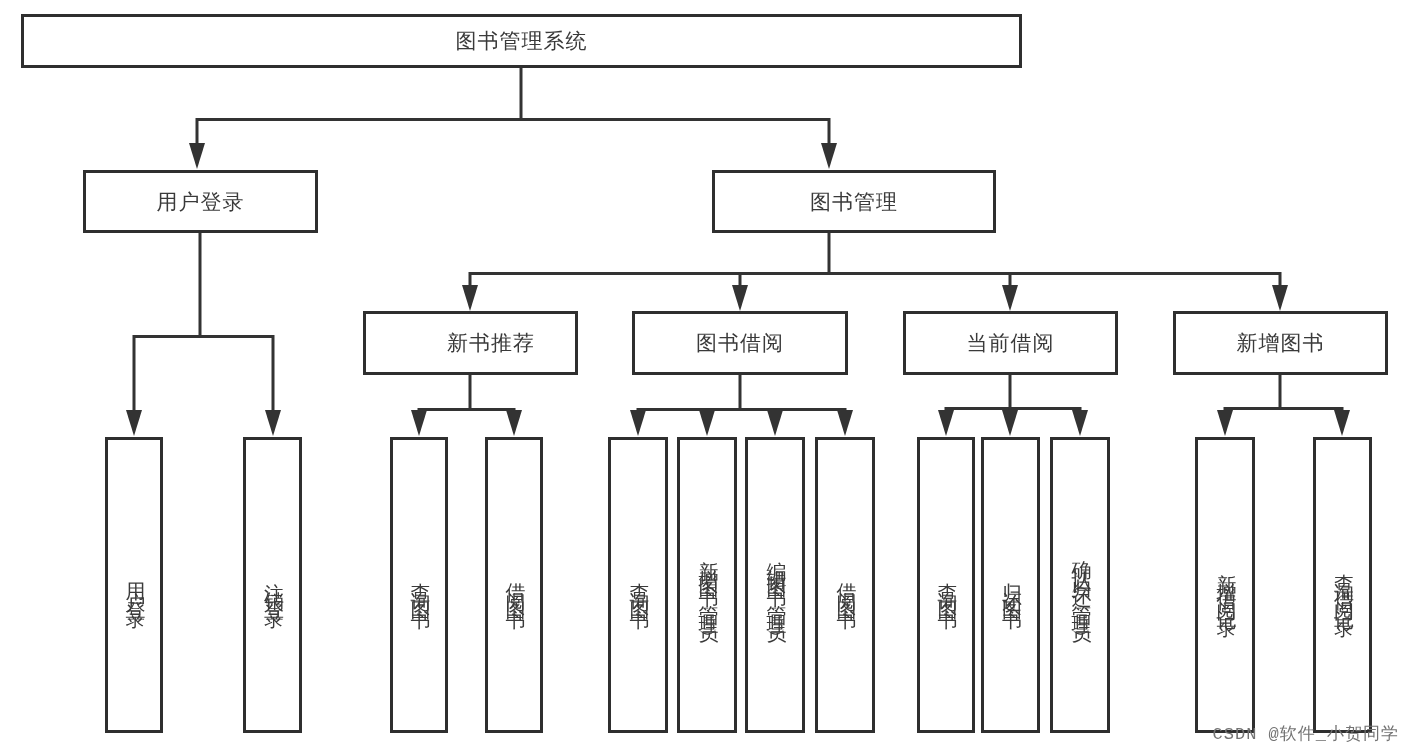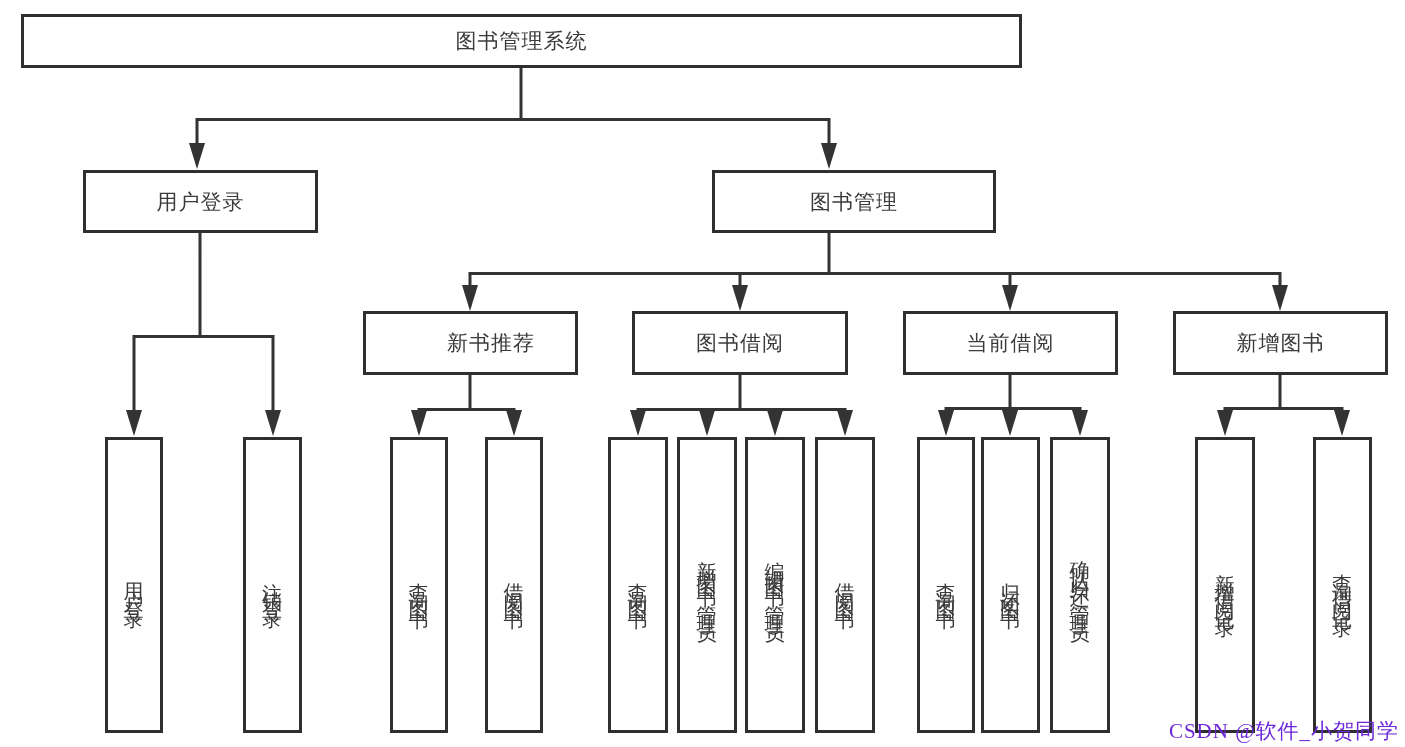--- a/index.html
+++ b/index.html
@@ -1,21 +1,21 @@
 <!DOCTYPE html>
 <html><head>
 <meta charset="utf-8">
 <style>
   html, body { margin: 0; padding: 0; background: #ffffff; }
   .stage {
     position: relative;
     width: 1405px;
     height: 747px;
     background: #ffffff;
-    font-family: Liberation Serif, serif;
+    font-family: Liberation Mono, monospace;
     overflow: hidden;
     border-radius: 14px;
   }
   .connectors {
     position: absolute;
     left: 0; top: 0;
     width: 1405px; height: 747px;
     z-index: 1;
   }
   .node {
@@ -34,22 +34,22 @@
   .node.v .vtext {
     writing-mode: vertical-rl;
     text-orientation: mixed;
     letter-spacing: 9px;
     line-height: 1;
   }
   .watermark {
     position: absolute;
     right: 6px;
     bottom: 2px;
-    font-size: 21px;
-    color: #6d28d9;
+    font-size: 17px;
+    color: #737373;
     letter-spacing: 1px;
     z-index: 10;
     white-space: nowrap;
   }
 </style>
 </head>
 <body>
 
 <div class="stage">
 

